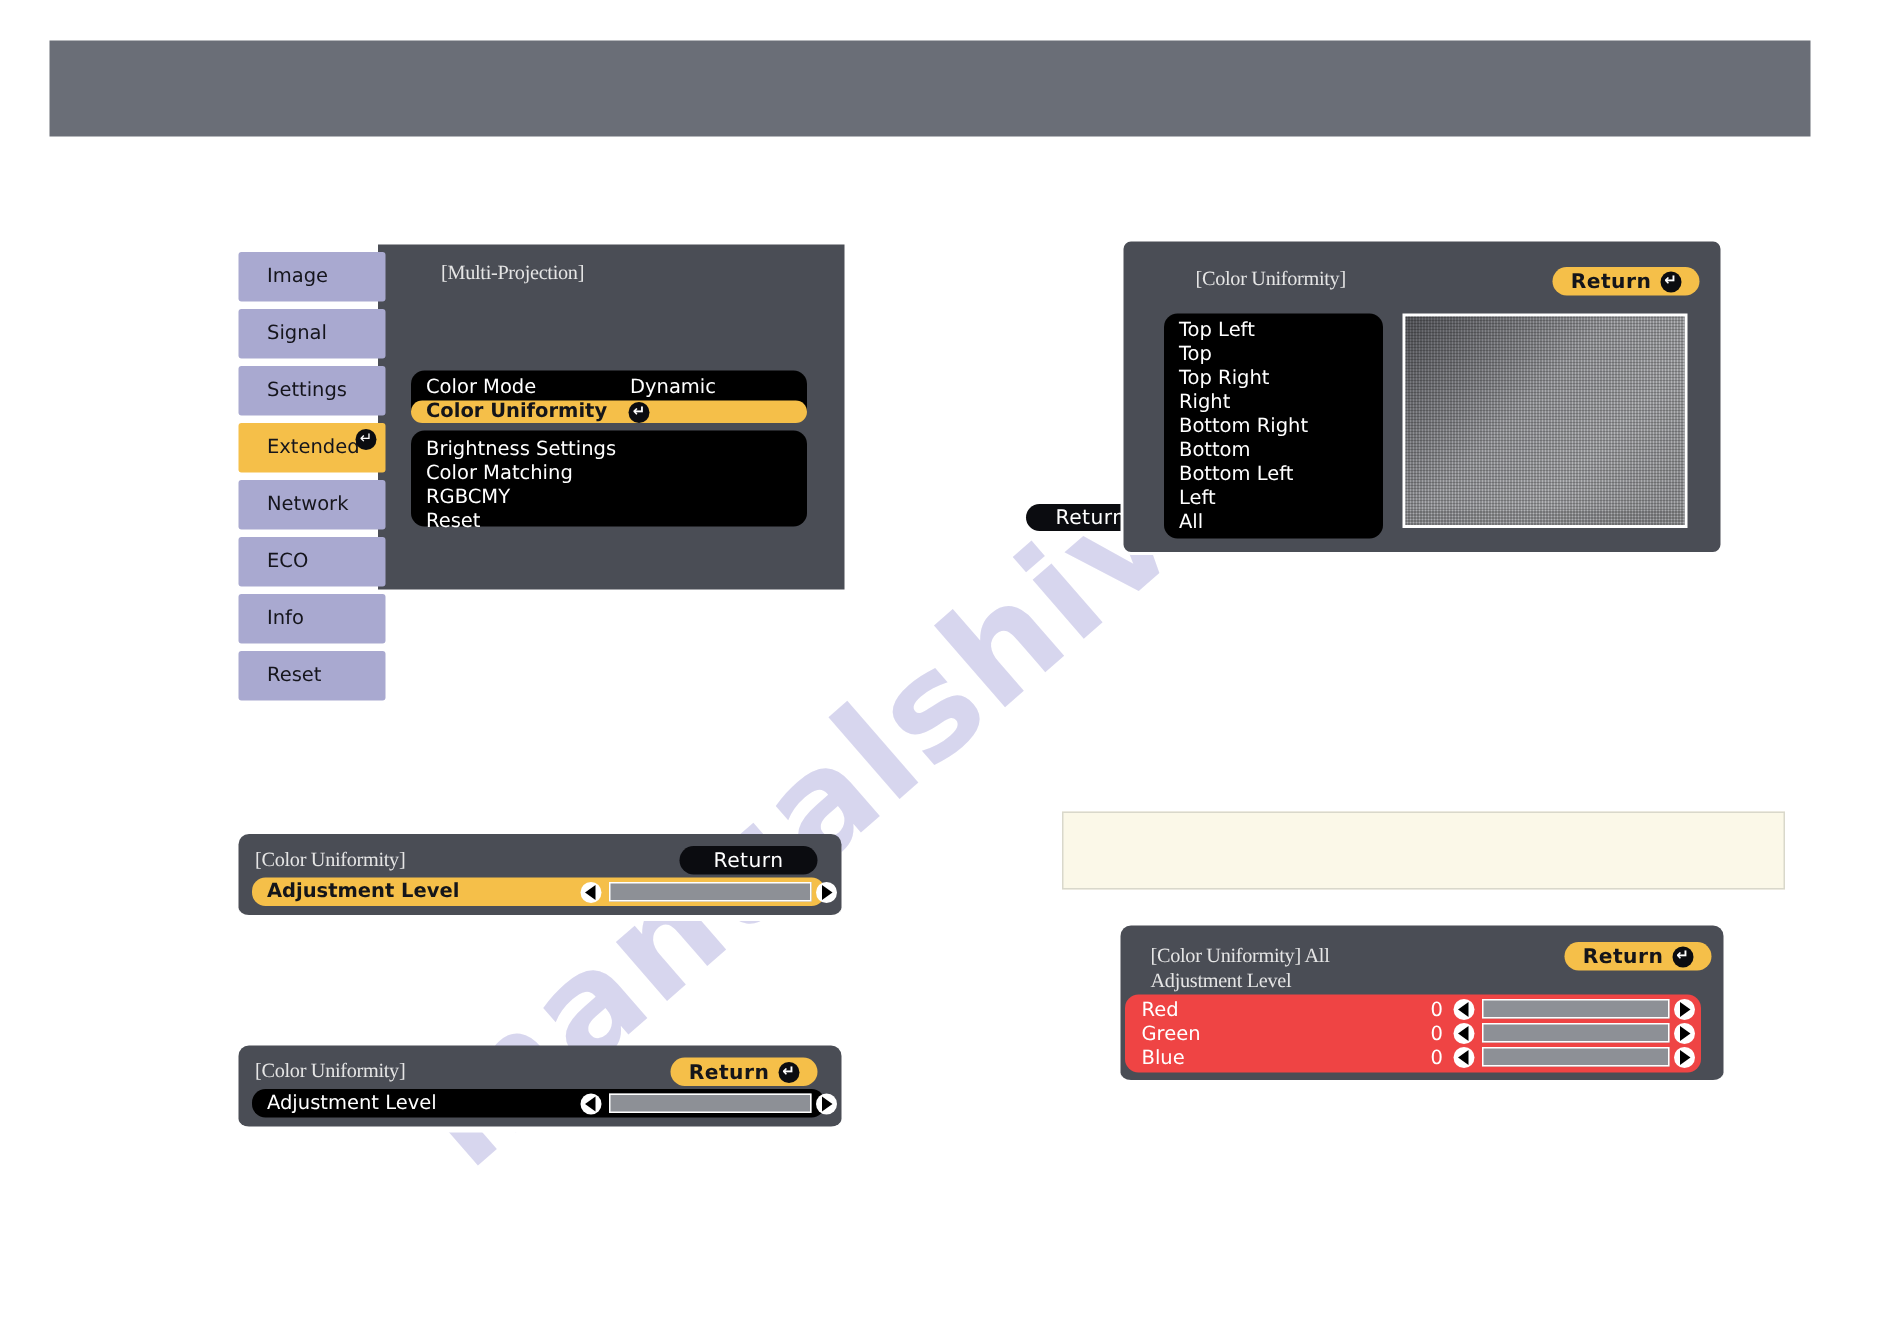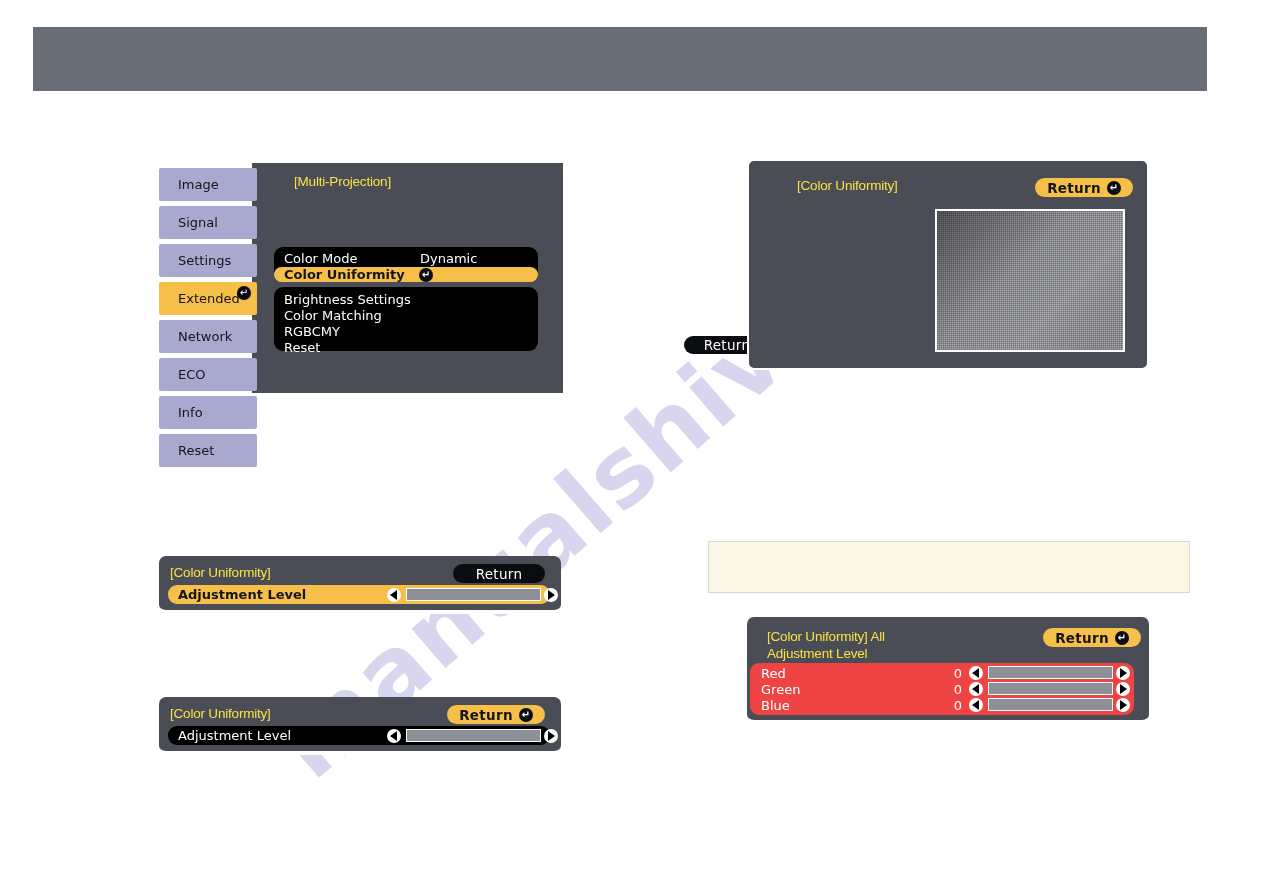--- a/index.html
+++ b/index.html
@@ -55,23 +55,23 @@
     box-sizing: border-box;
     z-index: 3;
   }
   .osd-round {
     border-radius: 7px;
     border-bottom: 2px solid #ffffff;
     box-shadow: 0 2px 0 0 #ffffff;
   }
 
   .osd-title {
-    color: #fde047;
+    color: #e5e5e5;
     font-size: 13.5px;
-    font-family: Liberation Sans, sans-serif;
+    font-family: Liberation Serif, serif;
     font-weight: 400;
     letter-spacing: -0.2px;
     white-space: nowrap;
   }
 
   
   #panel-multiproj {
     left: 252px;
     top: 163px;
     width: 311px;
@@ -433,20 +433,31 @@
 </div>
 
 <div class="osd" id="panel-positions">
   <div class="osd-title pos-title">[Color Uniformity]</div>
 
   <div class="btn-return gold" style="left:286px; top:17px; width:98px; height:19px; position:absolute;">
     <span>Return</span>
     <span class="enter-ico">↵</span>
   </div>
 
+  <div class="pos-list">
+    <div class="pos-item">Top Left</div>
+    <div class="pos-item">Top</div>
+    <div class="pos-item">Top Right</div>
+    <div class="pos-item">Right</div>
+    <div class="pos-item">Bottom Right</div>
+    <div class="pos-item">Bottom</div>
+    <div class="pos-item">Bottom Left</div>
+    <div class="pos-item">Left</div>
+    <div class="pos-item">All</div>
+  </div>
 
   <div class="preview"></div>
 </div>
 
 <div class="osd osd-round" id="panel-adj-sel">
   <div class="osd-title adj-title">[Color Uniformity]</div>
 
   <div class="btn-return dark" style="left:294px; top:8px; width:92px; height:19px; position:absolute;">
     <span>Return</span>
   </div>

